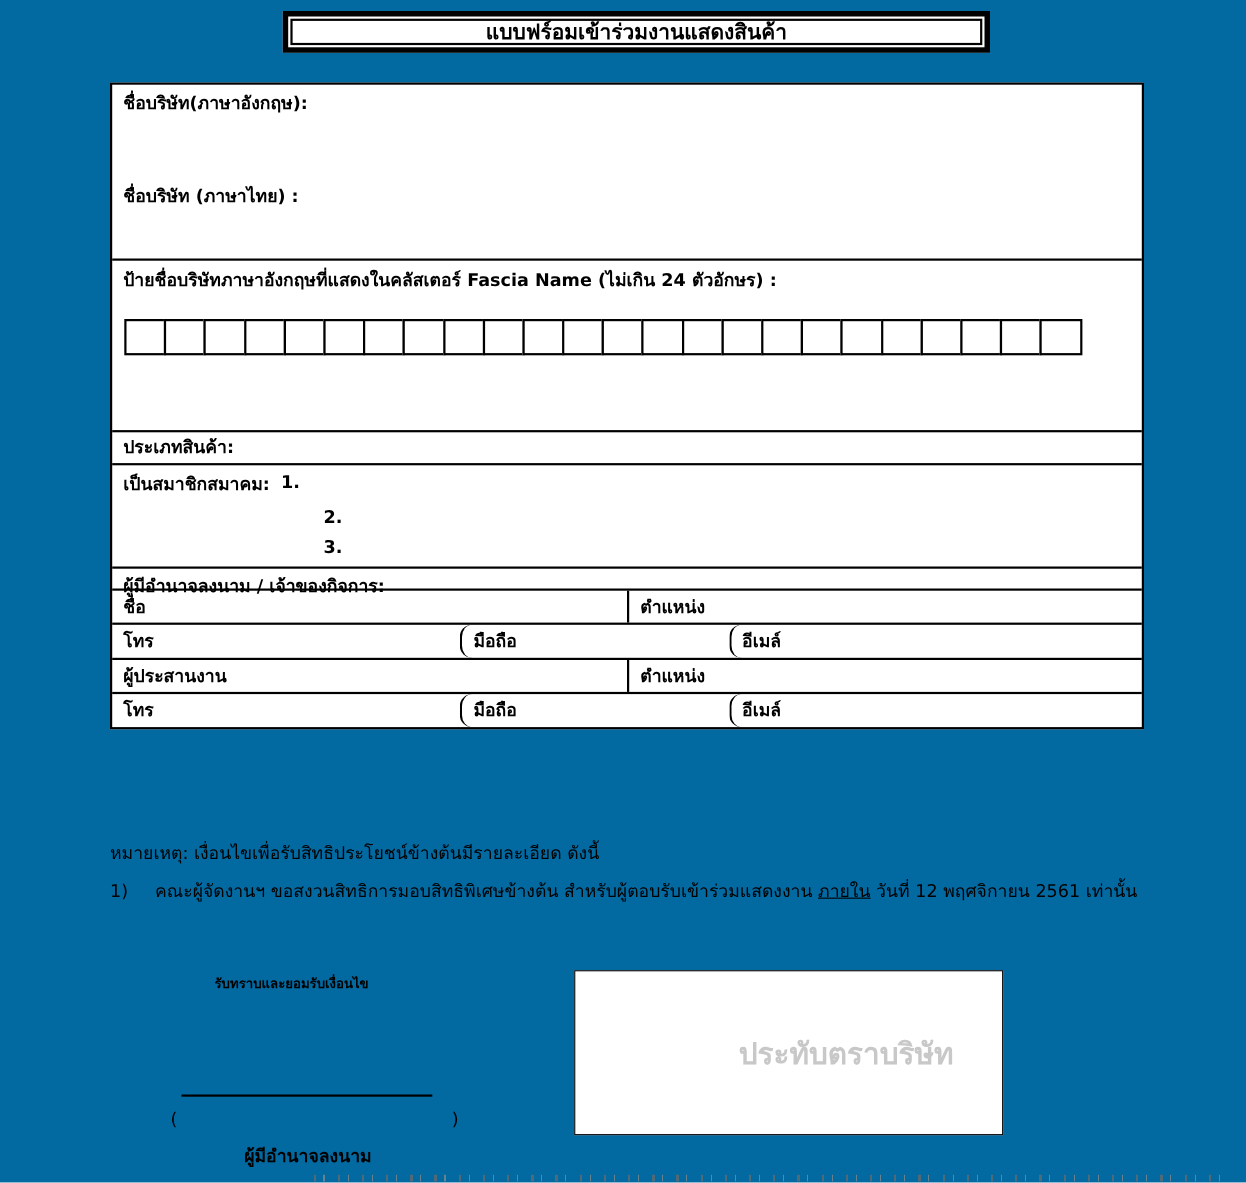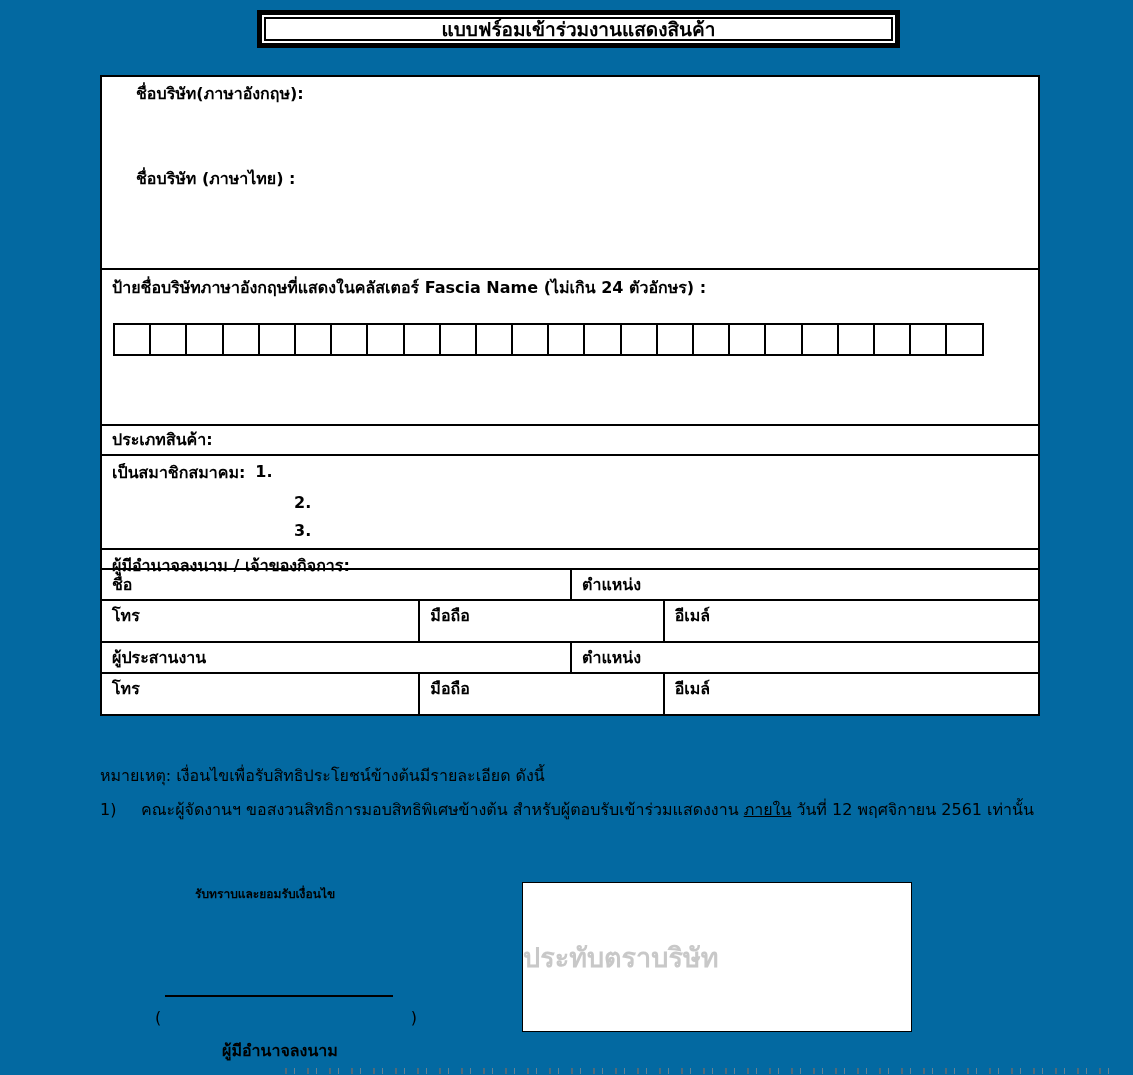--- a/index.html
+++ b/index.html
@@ -28,21 +28,21 @@
 
   
   .form-table {
     position:absolute; left:100px; top:75px; width:940px;
     border:2px solid #000; background:#fff;
   }
   .trow { border-top:2px solid #000; position:relative; }
   .trow:first-child { border-top:none; }
   .lbl { font-weight:bold; font-size:16px; line-height:1.35; }
 
-  .name-cell { height:191px; padding:6px 10px;margin-left:24px; }
+  .name-cell { height:158px; padding:6px 10px; }
   .name-cell .th-label { margin-top:63px; }
 
   .fascia-cell { height:156px; padding:7px 10px 0 10px; }
   .charboxes { display:flex; margin:24px 1px 0 1px; }
   .charbox {
     width:38.2px; height:33px; border:2px solid #000; background:#fff;
     margin-left:-2px; flex:0 0 auto;
   }
   .charbox:first-child { margin-left:0; }
 
@@ -51,38 +51,38 @@
 
   .membership-cell { height:94px; padding:6px 10px; }
   .mem-line1 { display:flex; }
   .mem-item1 { font-weight:bold; font-size:16px; margin-left:10px; }
   .mem-item { font-weight:bold; font-size:16px; margin-left:182px; margin-top:9px; }
 
   .split { display:flex; }
   .split .cell { padding:4px 10px; border-left:2px solid #000; }
   .split .cell:first-child { border-left:none; }
   .r2 .cell { height:29px; }
-  .r3 .cell { height:40px; }
+  .r3 .cell { height:30px;border-radius:11px; }
   .c-half { width:50%; }
   .c-tel { width:33.8%; }
   .c-mob { width:26.1%; }
   .c-eml { width:40.1%; }
 
   
   .remark { position:absolute; left:100px; top:763px; font-size:16px; }
   .cond-item { position:absolute; left:100px; top:797px; width:940px; font-size:16px; }
   .cond-no { display:inline-block; width:41px; }
   .u { text-decoration:underline;margin-top:27px; }
 
   
   .accept-label { position:absolute; left:195px; top:884px; font-size:12px; font-weight:bold; }
   .stamp-box {
     position:absolute; left:522px; top:882px; width:390px; height:150px;
     border:1px solid #000; background:#fff;
-    display:flex; align-items:center; justify-content:flex-start;
+    display:flex; align-items:center; justify-content:flex-end;
     padding-right:44px;
   }
   .stamp-text { font-size:27px; font-weight:bold; color:#c8c8c8; }
   .sig-line { position:absolute; left:165px; top:981px; width:228px; height:16px; border-bottom:2px solid #000; }
   .paren-row {
     position:absolute; left:155px; top:1008px; width:262px;
     display:flex; justify-content:space-between; font-size:16px;
   }
   .signer-label { position:absolute; left:222px; top:1038px; font-size:16px; font-weight:bold; }
 

